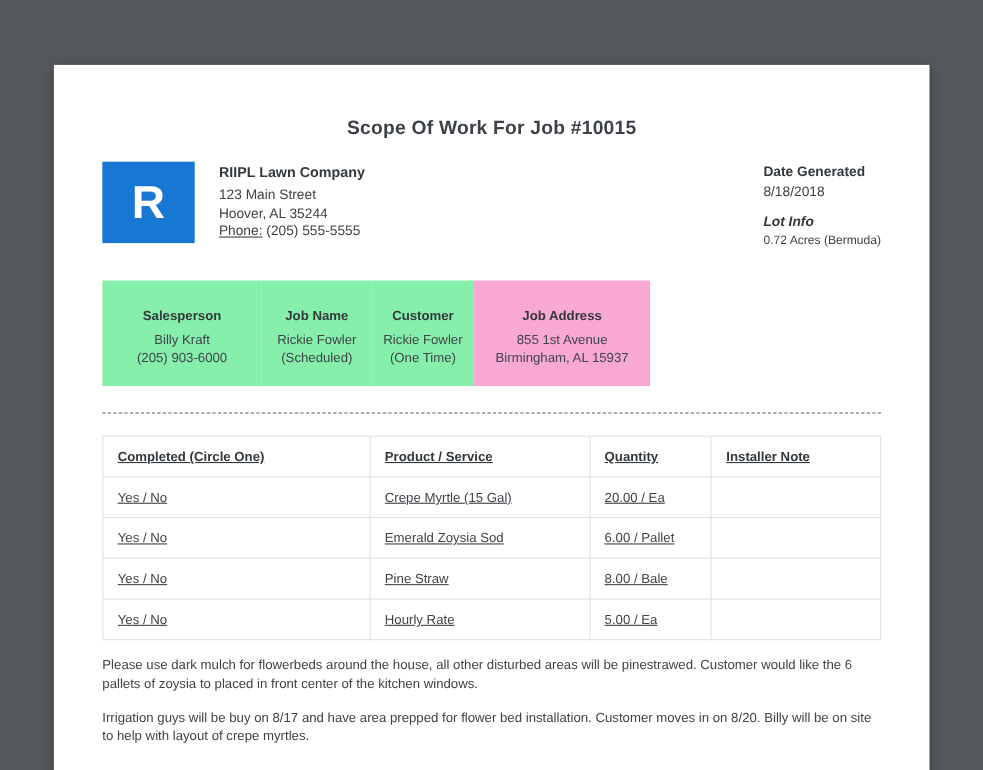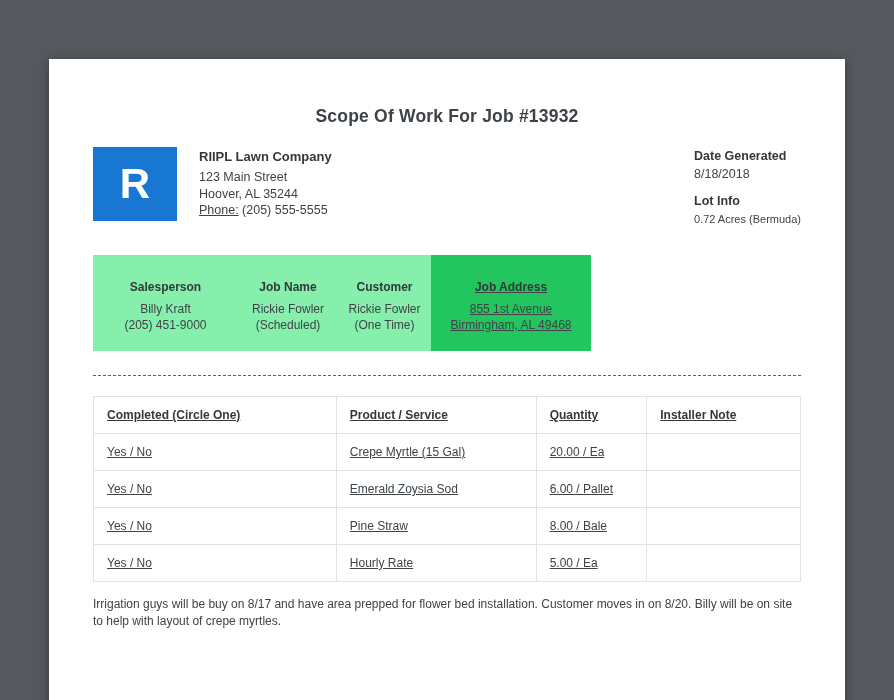--- a/index.html
+++ b/index.html
@@ -55,34 +55,34 @@
   .company-line {
     font-size:12.5px;
     line-height:16.5px;
     color:#3e4347;
   }
   .phone-label { text-decoration:underline; }
 
   .meta-block { margin-left:auto; text-align:left; padding-top:2px; }
   .meta-label { font-size:12.5px; font-weight:bold; color:#33383c; }
   .meta-value { font-size:12.5px; margin-top:4px; color:#3e4347; }
-  .meta-gap { margin-top:13px; }
+  .meta-gap { margin-top:13px;font-style:italic; }
   .meta-value-small { font-size:11px; margin-top:5px; color:#3e4347; }
 
   .summary-band {
     display:flex;
     margin-top:30px;
     height:96px;
   }
   .summary-col {
     background:#86efac;
     text-align:center;
     padding-top:25px;
   }
-  .summary-col.highlight { background:#22c55e;text-decoration:underline; }
+  .summary-col.highlight { background:#f9a8d4; }
   .col-salesperson { width:145px; }
   .col-jobname { width:100px; }
   .col-customer { width:93px; }
   .col-jobaddress { width:160px; }
   .summary-label {
     font-size:12px;
     font-weight:bold;
     color:#33383c;
     margin-bottom:7px;
   }
@@ -127,21 +127,21 @@
     line-height:17px;
     color:#3e4347;
   }
 </style>
 </head>
 <body>
 
 <div class="page">
   <div class="page-inner">
 
-    <div class="doc-title">Scope Of Work For Job #13932</div>
+    <div class="doc-title">Scope Of Work For Job #10015</div>
 
     <div class="header-row">
       <div class="logo">
         <span class="logo-letter">R</span>
       </div>
       <div class="company-block">
         <div class="company-name">RIIPL Lawn Company</div>
         <div class="company-line">123 Main Street</div>
         <div class="company-line">Hoover, AL 35244</div>
         <div class="company-line"><span class="phone-label">Phone:</span><span> (205) 555-5555</span></div>
@@ -151,36 +151,36 @@
         <div class="meta-value">8/18/2018</div>
         <div class="meta-label meta-gap">Lot Info</div>
         <div class="meta-value-small">0.72 Acres (Bermuda)</div>
       </div>
     </div>
 
     <div class="summary-band">
       <div class="summary-col col-salesperson">
         <div class="summary-label">Salesperson</div>
         <div class="summary-line">Billy Kraft</div>
-        <div class="summary-line">(205) 451-9000</div>
+        <div class="summary-line">(205) 903-6000</div>
       </div>
       <div class="summary-col col-jobname">
         <div class="summary-label">Job Name</div>
         <div class="summary-line">Rickie Fowler</div>
         <div class="summary-line">(Scheduled)</div>
       </div>
       <div class="summary-col col-customer">
         <div class="summary-label">Customer</div>
         <div class="summary-line">Rickie Fowler</div>
         <div class="summary-line">(One Time)</div>
       </div>
       <div class="summary-col col-jobaddress highlight">
         <div class="summary-label">Job Address</div>
         <div class="summary-line">855 1st Avenue</div>
-        <div class="summary-line">Birmingham, AL 49468</div>
+        <div class="summary-line">Birmingham, AL 15937</div>
       </div>
     </div>
 
     <div class="dashed-divider"></div>
 
     <table class="work-table">
       <thead>
         <tr>
           <th class="col-w1">Completed (Circle One)</th>
           <th class="col-w2">Product / Service</th>
@@ -209,16 +209,17 @@
         </tr>
         <tr>
           <td>Yes / No</td>
           <td>Hourly Rate</td>
           <td>5.00 / Ea</td>
           <td></td>
         </tr>
       </tbody>
     </table>
 
+    <p class="desc-paragraph">Please use dark mulch for flowerbeds around the house, all other disturbed areas will be pinestrawed. Customer would like the 6 pallets of zoysia to placed in front center of the kitchen windows.</p>
     <p class="desc-paragraph">Irrigation guys will be buy on 8/17 and have area prepped for flower bed installation. Customer moves in on 8/20. Billy will be on site to help with layout of crepe myrtles.</p>
 
   </div>
 </div>
 
 </body></html>

